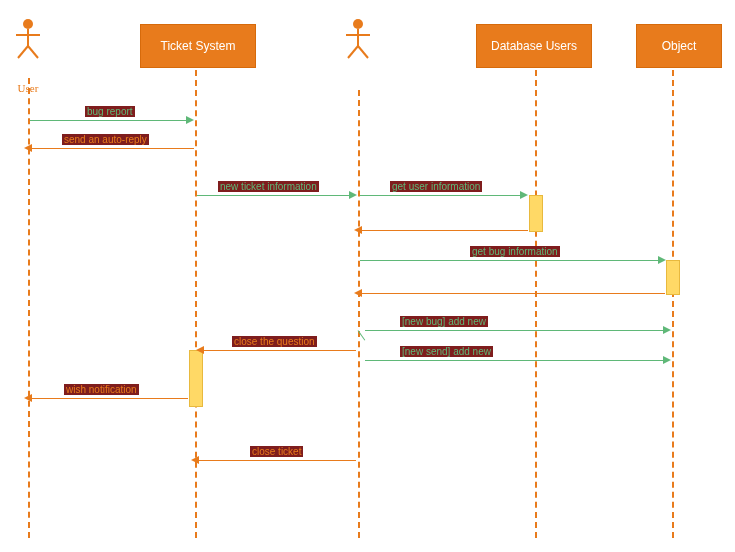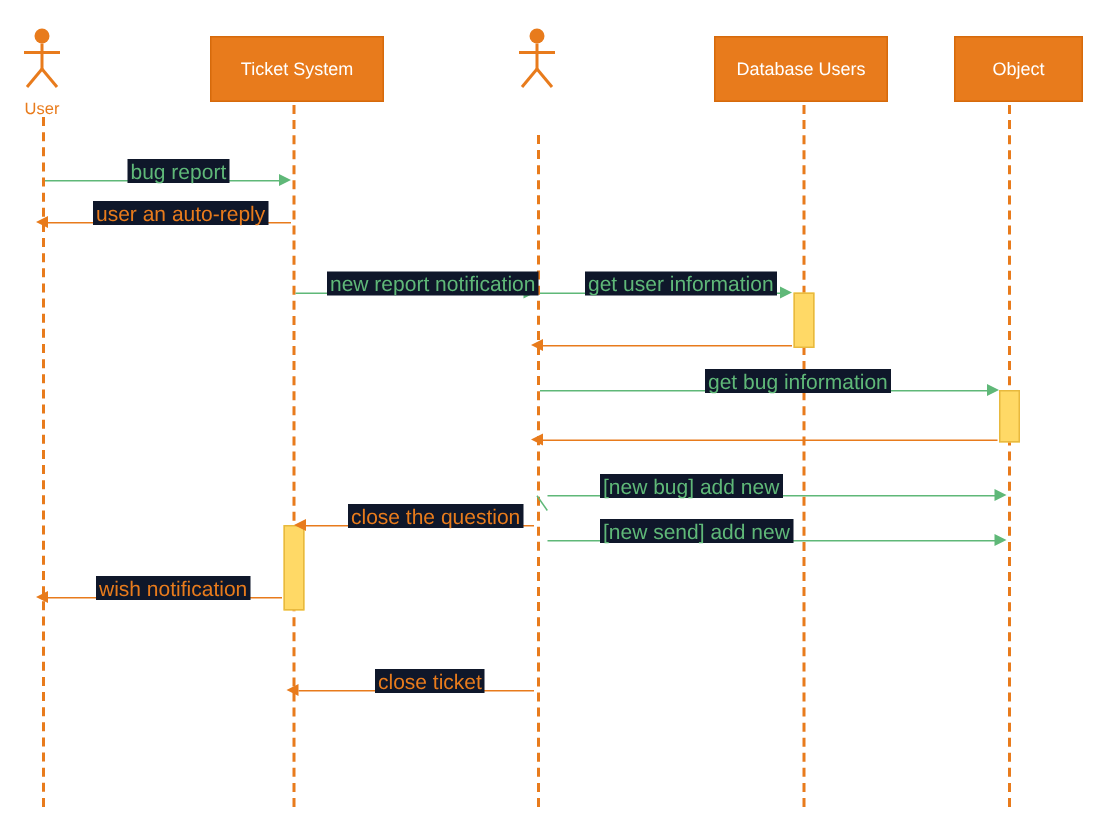--- a/index.html
+++ b/index.html
@@ -16,22 +16,23 @@
   .actor {
     position: absolute;
     text-align: center;
   }
   .actor-figure {
     display: inline-block;
   }
   .actor-label {
     color: #e87b1c;
     font-size: 11px;
-    margin-top: 2px;
+    margin-top: 18px;
     white-space: nowrap;
+    font-family: Liberation Serif, serif;
   }
   .participant-box {
     position: absolute;
     background: #e87b1c;
     color: white;
     font-size: 12px;
     padding: 14px 12px;
     text-align: center;
     min-width: 90px;
     border: 1px solid #d66a0b;
@@ -48,23 +49,23 @@
     width: 12px;
   }
   .message-line {
     position: absolute;
     height: 0;
   }
   .msg-green { border-top: 1px solid #5fb878; }
   .msg-orange { border-top: 1px solid #e87b1c; }
   .message-label {
     position: absolute;
-    font-size: 14px;
+    font-size: 10px;
     white-space: nowrap;
-    background: #0f172a;
+    background: #7f1d1d;
     padding: 0 2px;
   }
   .lbl-green { color: #5fb878; }
   .lbl-orange { color: #e87b1c; }
   .arrowhead {
     position: absolute;
     width: 0;
     height: 0;
     border-top: 4px solid transparent;
     border-bottom: 4px solid transparent;
@@ -124,25 +125,25 @@
   <div class="activation" style="left:529px; top:195px; height:35px;"></div>
   <div class="activation" style="left:666px; top:260px; height:33px;"></div>
   <div class="activation" style="left:189px; top:350px; height:55px;"></div>
 
   <div class="message-line msg-green" style="left:30px; top:120px; width:158px;"></div>
   <div class="arrowhead arrow-right-green" style="left:186px; top:116px;"></div>
   <div class="message-label lbl-green" style="left:85px; top:106px;">bug report</div>
 
   <div class="message-line msg-orange" style="left:32px; top:148px; width:162px;"></div>
   <div class="arrowhead arrow-left-orange" style="left:24px; top:144px;"></div>
-  <div class="message-label lbl-orange" style="left:62px; top:134px;">user an auto-reply</div>
+  <div class="message-label lbl-orange" style="left:62px; top:134px;">send an auto-reply</div>
 
   <div class="message-line msg-green" style="left:197px; top:195px; width:154px;"></div>
   <div class="arrowhead arrow-right-green" style="left:349px; top:191px;"></div>
-  <div class="message-label lbl-green" style="left:218px; top:181px;">new report notification</div>
+  <div class="message-label lbl-green" style="left:218px; top:181px;">new ticket information</div>
 
   <div class="message-line msg-green" style="left:360px; top:195px; width:162px;"></div>
   <div class="arrowhead arrow-right-green" style="left:520px; top:191px;"></div>
   <div class="message-label lbl-green" style="left:390px; top:181px;">get user information</div>
 
   <div class="message-line msg-orange" style="left:362px; top:230px; width:166px;"></div>
   <div class="arrowhead arrow-left-orange" style="left:354px; top:226px;"></div>
 
   <div class="message-line msg-green" style="left:360px; top:260px; width:300px;"></div>
   <div class="arrowhead arrow-right-green" style="left:658px; top:256px;"></div>

